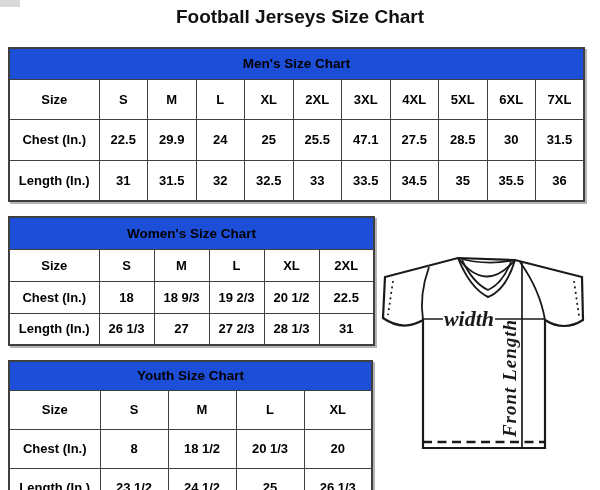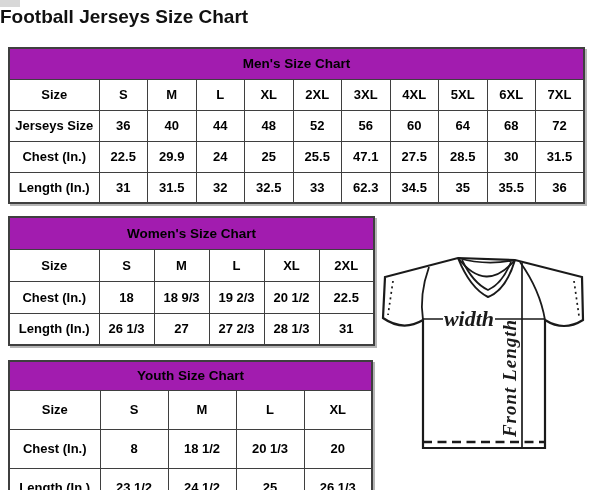--- a/index.html
+++ b/index.html
@@ -1,37 +1,37 @@
 <!DOCTYPE html>
 <html><head>
 <meta charset="utf-8">
 <style>
   html,body{margin:0;padding:0;}
   body{
     width:600px;height:490px;position:relative;background:#ffffff;
     font-family:"Liberation Sans",sans-serif;color:#000;overflow:hidden;
   }
   .page-title{
-    position:absolute;left:0;top:6px;width:600px;
+    position:absolute;left:0;top:6px;width:600px;text-align:center;
     font-size:19px;font-weight:bold;color:#111;
   }
   .corner-artifact{
     position:absolute;left:0;top:0;width:20px;height:7px;background:#d8d8d8;
   }
   .tbl-wrap{position:absolute;}
   table.size-table{
     border-collapse:collapse;table-layout:fixed;background:#fff;
     border:2px solid #3f3f3f;box-shadow:2px 2px 0 #b5b5b5;width:100%;height:100%;
   }
   table.size-table th, table.size-table td{
     border:1.5px solid #3f3f3f;text-align:center;vertical-align:middle;
     font-weight:bold;font-size:13px;padding:0;overflow:hidden;white-space:nowrap;
   }
   table.size-table th.chart-title{
-    background:#a21caf;font-size:13.5px;
+    background:#1d4ed8;font-size:13.5px;
   }
   .men-tbl{left:8px;top:47px;width:575px;height:155px;}
   .men-tbl tr{height:31px;}
   .women-tbl{left:8px;top:216px;width:365px;height:94px;}
   .women-tbl tr{height:32px;}
   .youth-tbl{left:8px;top:360px;width:363px;height:148px;}
   .youth-tbl thead tr{height:29px;}
   .youth-tbl tbody tr{height:31px;}
   .jersey-diagram{position:absolute;left:372px;top:250px;width:223px;height:210px;}
   .jersey-line{stroke:#1a1a1a;fill:none;}
@@ -74,53 +74,40 @@
           <td>L</td>
           <td>XL</td>
           <td>2XL</td>
           <td>3XL</td>
           <td>4XL</td>
           <td>5XL</td>
           <td>6XL</td>
           <td>7XL</td>
         </tr>
         <tr>
-          <td>Jerseys Size</td>
-          <td>36</td>
-          <td>40</td>
-          <td>44</td>
-          <td>48</td>
-          <td>52</td>
-          <td>56</td>
-          <td>60</td>
-          <td>64</td>
-          <td>68</td>
-          <td>72</td>
-        </tr>
-        <tr>
           <td>Chest (In.)</td>
           <td>22.5</td>
           <td>29.9</td>
           <td>24</td>
           <td>25</td>
           <td>25.5</td>
           <td>47.1</td>
           <td>27.5</td>
           <td>28.5</td>
           <td>30</td>
           <td>31.5</td>
         </tr>
         <tr>
           <td>Length (In.)</td>
           <td>31</td>
           <td>31.5</td>
           <td>32</td>
           <td>32.5</td>
           <td>33</td>
-          <td>62.3</td>
+          <td>33.5</td>
           <td>34.5</td>
           <td>35</td>
           <td>35.5</td>
           <td>36</td>
         </tr>
       </tbody>
   </table>
 </div>
 
 <div class="tbl-wrap women-tbl">

